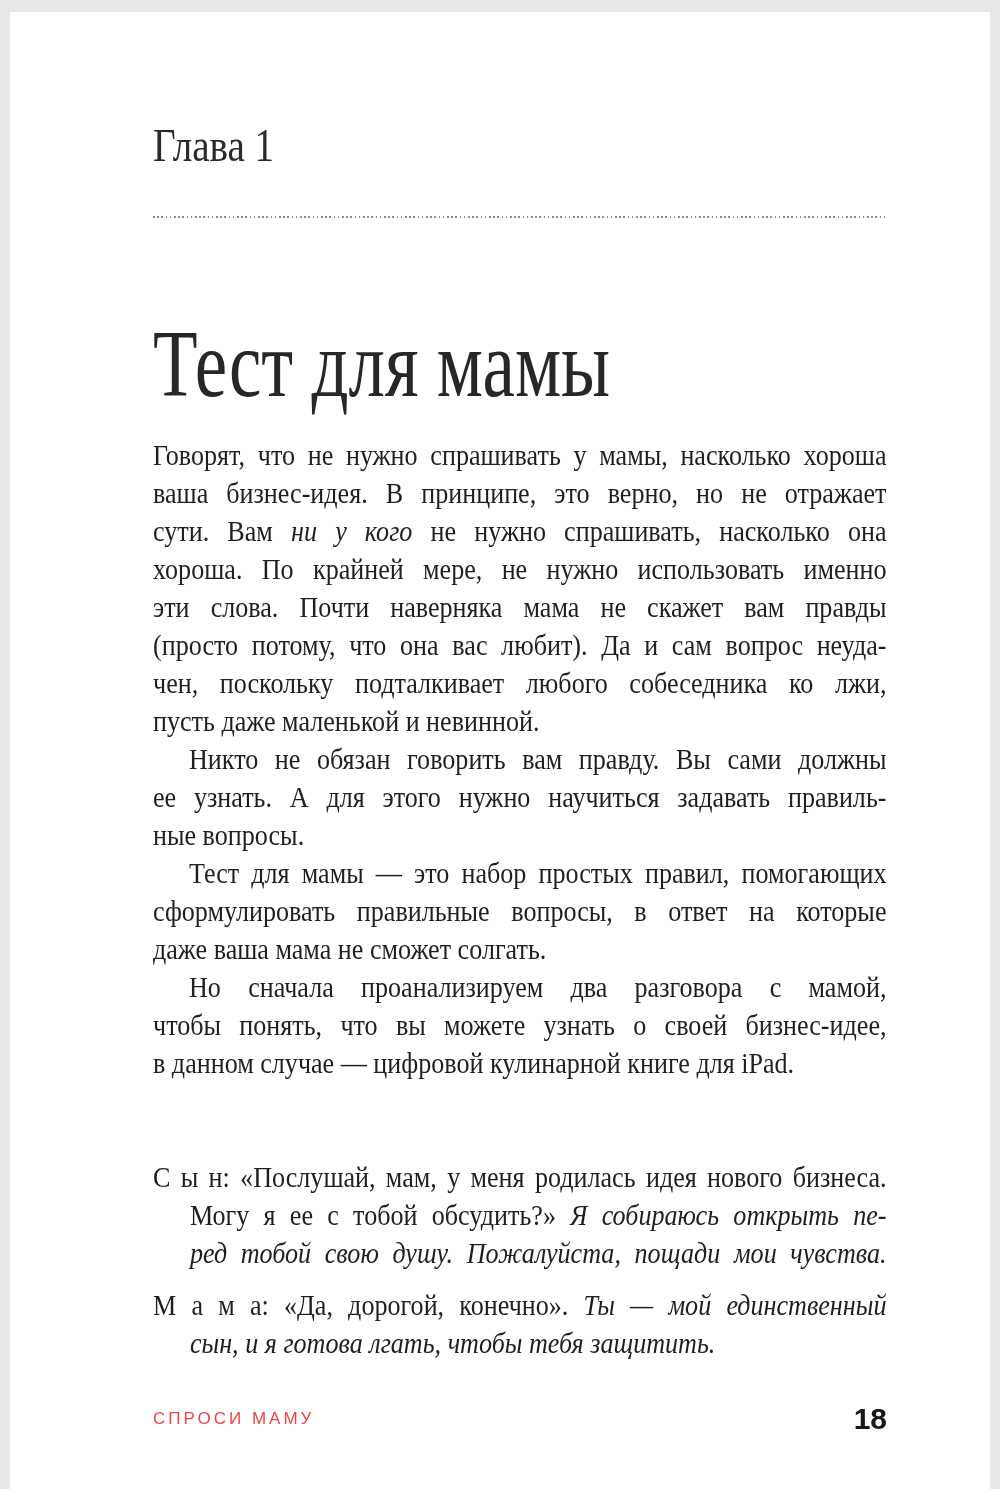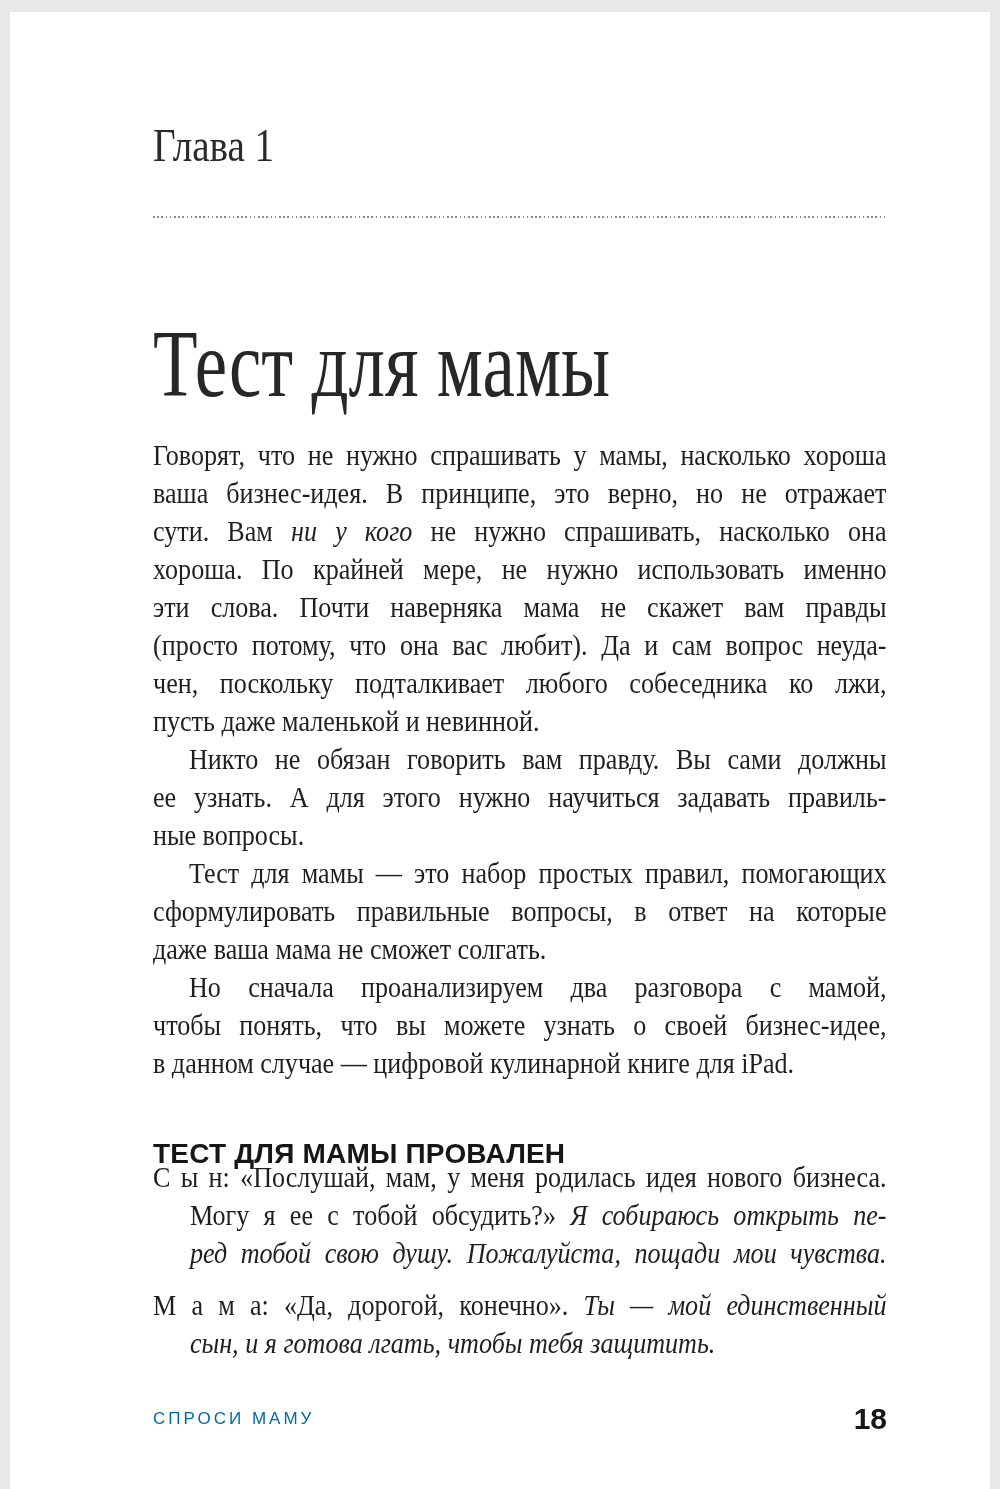--- a/index.html
+++ b/index.html
@@ -80,21 +80,21 @@
     width: 734px;
     display: flex;
     justify-content: space-between;
     align-items: center;
   }
   .running-title {
     font-family: "Liberation Sans", sans-serif;
     font-size: 17px;
     font-weight: 400;
     letter-spacing: 3px;
-    color: #0369a1;
+    color: #ef4444;
   }
   .page-number {
     font-family: "Liberation Sans", sans-serif;
     font-size: 30px;
     font-weight: 700;
     color: #171717;
   }
 </style>
 </head>
 <body>
@@ -128,21 +128,20 @@
         <div class="line just"><span>сформулировать правильные вопросы, в ответ на которые</span></div>
         <div class="line"><span>даже ваша мама не сможет солгать.</span></div>
       </div>
       <div class="paragraph">
         <div class="line just first"><span>Но сначала проанализируем два разговора с мамой,</span></div>
         <div class="line just"><span>чтобы понять, что вы можете узнать о своей бизнес-идее,</span></div>
         <div class="line"><span>в данном случае — цифровой кулинарной книге для iPad.</span></div>
       </div>
     </div>
 
-  <h2 class="section-heading">ТЕСТ ДЛЯ МАМЫ ПРОВАЛЕН</h2>
 
   <div class="dialog-block">
       <div class="dialog-para">
         <div class="line just"><span>С ы н: «Послушай, мам, у меня родилась идея нового бизнеса.</span></div>
         <div class="line just hang"><span>Могу я ее с тобой обсудить?» </span><span class="it">Я собираюсь открыть пе-</span></div>
         <div class="line just hang"><span class="it">ред тобой свою душу. Пожалуйста, пощади мои чувства.</span></div>
       </div>
       <div class="dialog-para">
         <div class="line just"><span>М а м а: «Да, дорогой, конечно». </span><span class="it">Ты — мой единственный</span></div>
         <div class="line hang"><span class="it">сын, и я готова лгать, чтобы тебя защитить.</span></div>

